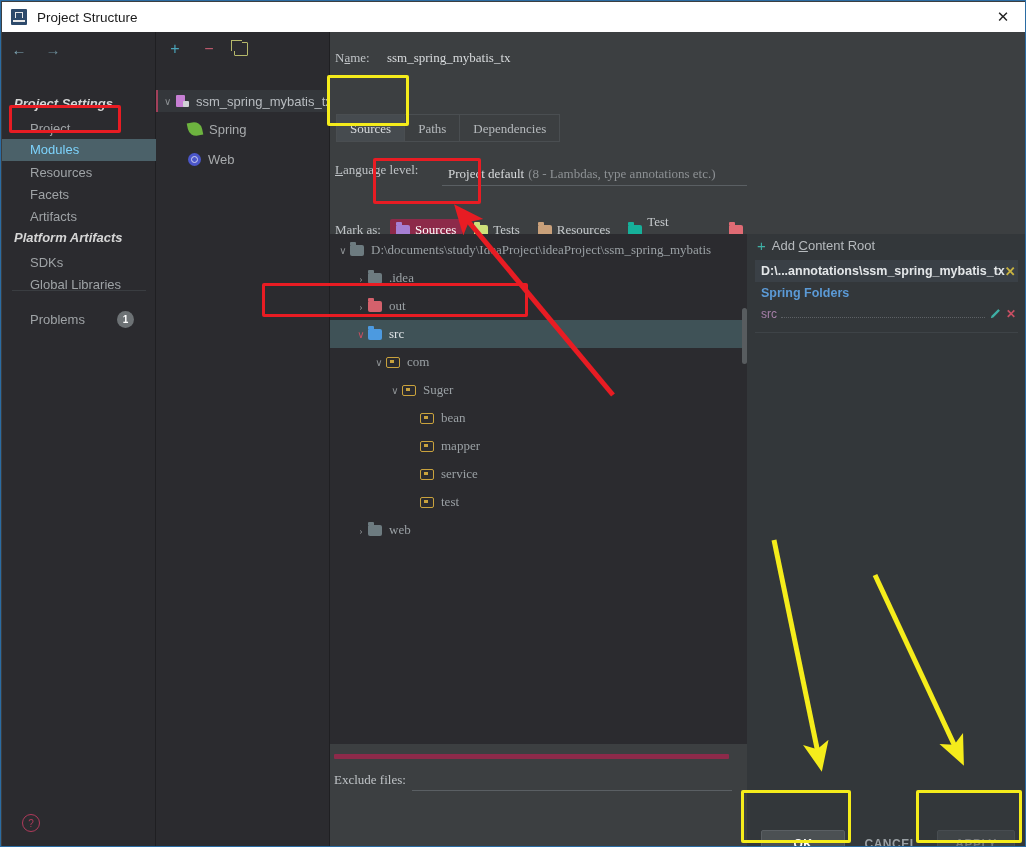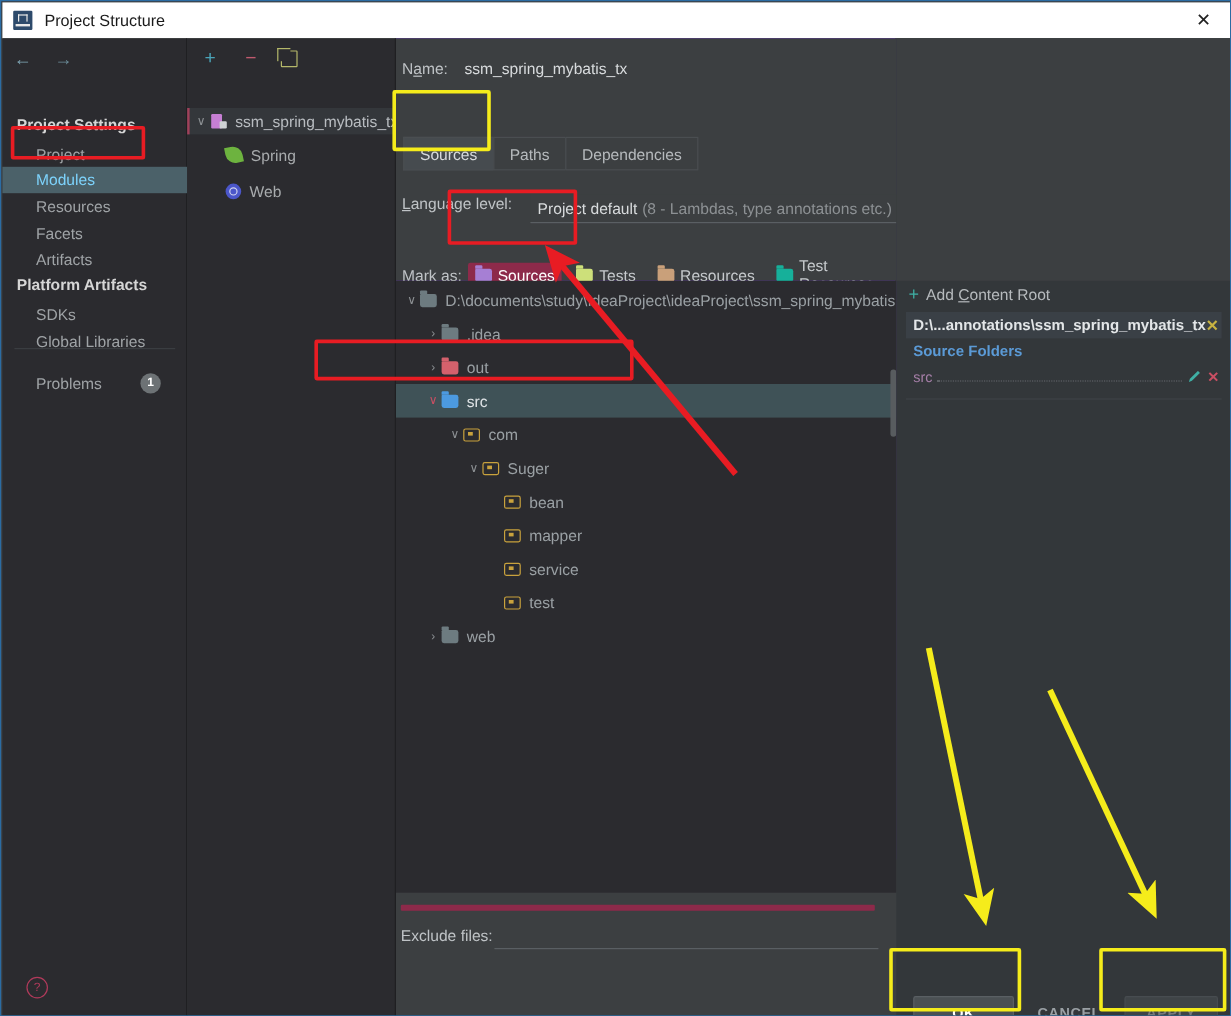--- a/index.html
+++ b/index.html
@@ -104,20 +104,21 @@
   .arrow-btn.fwd { color: #6b8c98; }
   .sb-group {
     position: absolute;
     left: 0;
     width: 154px;
     color: #d6d6d6;
     font-size: 13px;
     font-weight: bold;
     padding-left: 12px;
     box-sizing: border-box;
+    font-style: italic;
   }
   .sb-item {
     position: absolute;
     left: 0;
     width: 154px;
     height: 22px;
     line-height: 22px;
     color: #9fa3a6;
     font-size: 13px;
     padding-left: 28px;
@@ -292,23 +293,24 @@
     border-radius: 50%;
     border: 1px solid #cfd2ee;
     box-sizing: border-box;
   }
 
   
   .center {
     position: absolute;
     left: 328px; top: 0;
     width: 417px; height: 684px;
-    background: #6d28d9;
+    background: #ec4899;
     border-right: 1px solid #2f3234;
     box-sizing: border-box;
+    font-family: Liberation Serif, serif;
   }
   .center-top {
     position: absolute;
     left: 0; top: 0;
     width: 417px; height: 202px;
     background: #3c3f41;
   }
   .name-row {
     position: absolute;
     left: 5px; top: 18px;
@@ -869,21 +871,21 @@
       <div class="rp-addroot">
         <span class="plus-sign">+</span>
         <span>Add <span class="uline">C</span>ontent Root</span>
       </div>
 
       <div class="rp-rootrow">
         <span>D:\...annotations\ssm_spring_mybatis_tx</span>
         <span class="rm">✕</span>
       </div>
 
-      <div class="rp-srcfolders">Source Folders</div>
+      <div class="rp-srcfolders">Spring Folders</div>
 
       <div class="rp-srcrow">
         <span>src</span>
         <span class="rp-dots"></span>
         <span class="pencil-ico"></span>
         <span class="xred">✕</span>
       </div>
 
       <div class="rp-divider"></div>
     </div>

